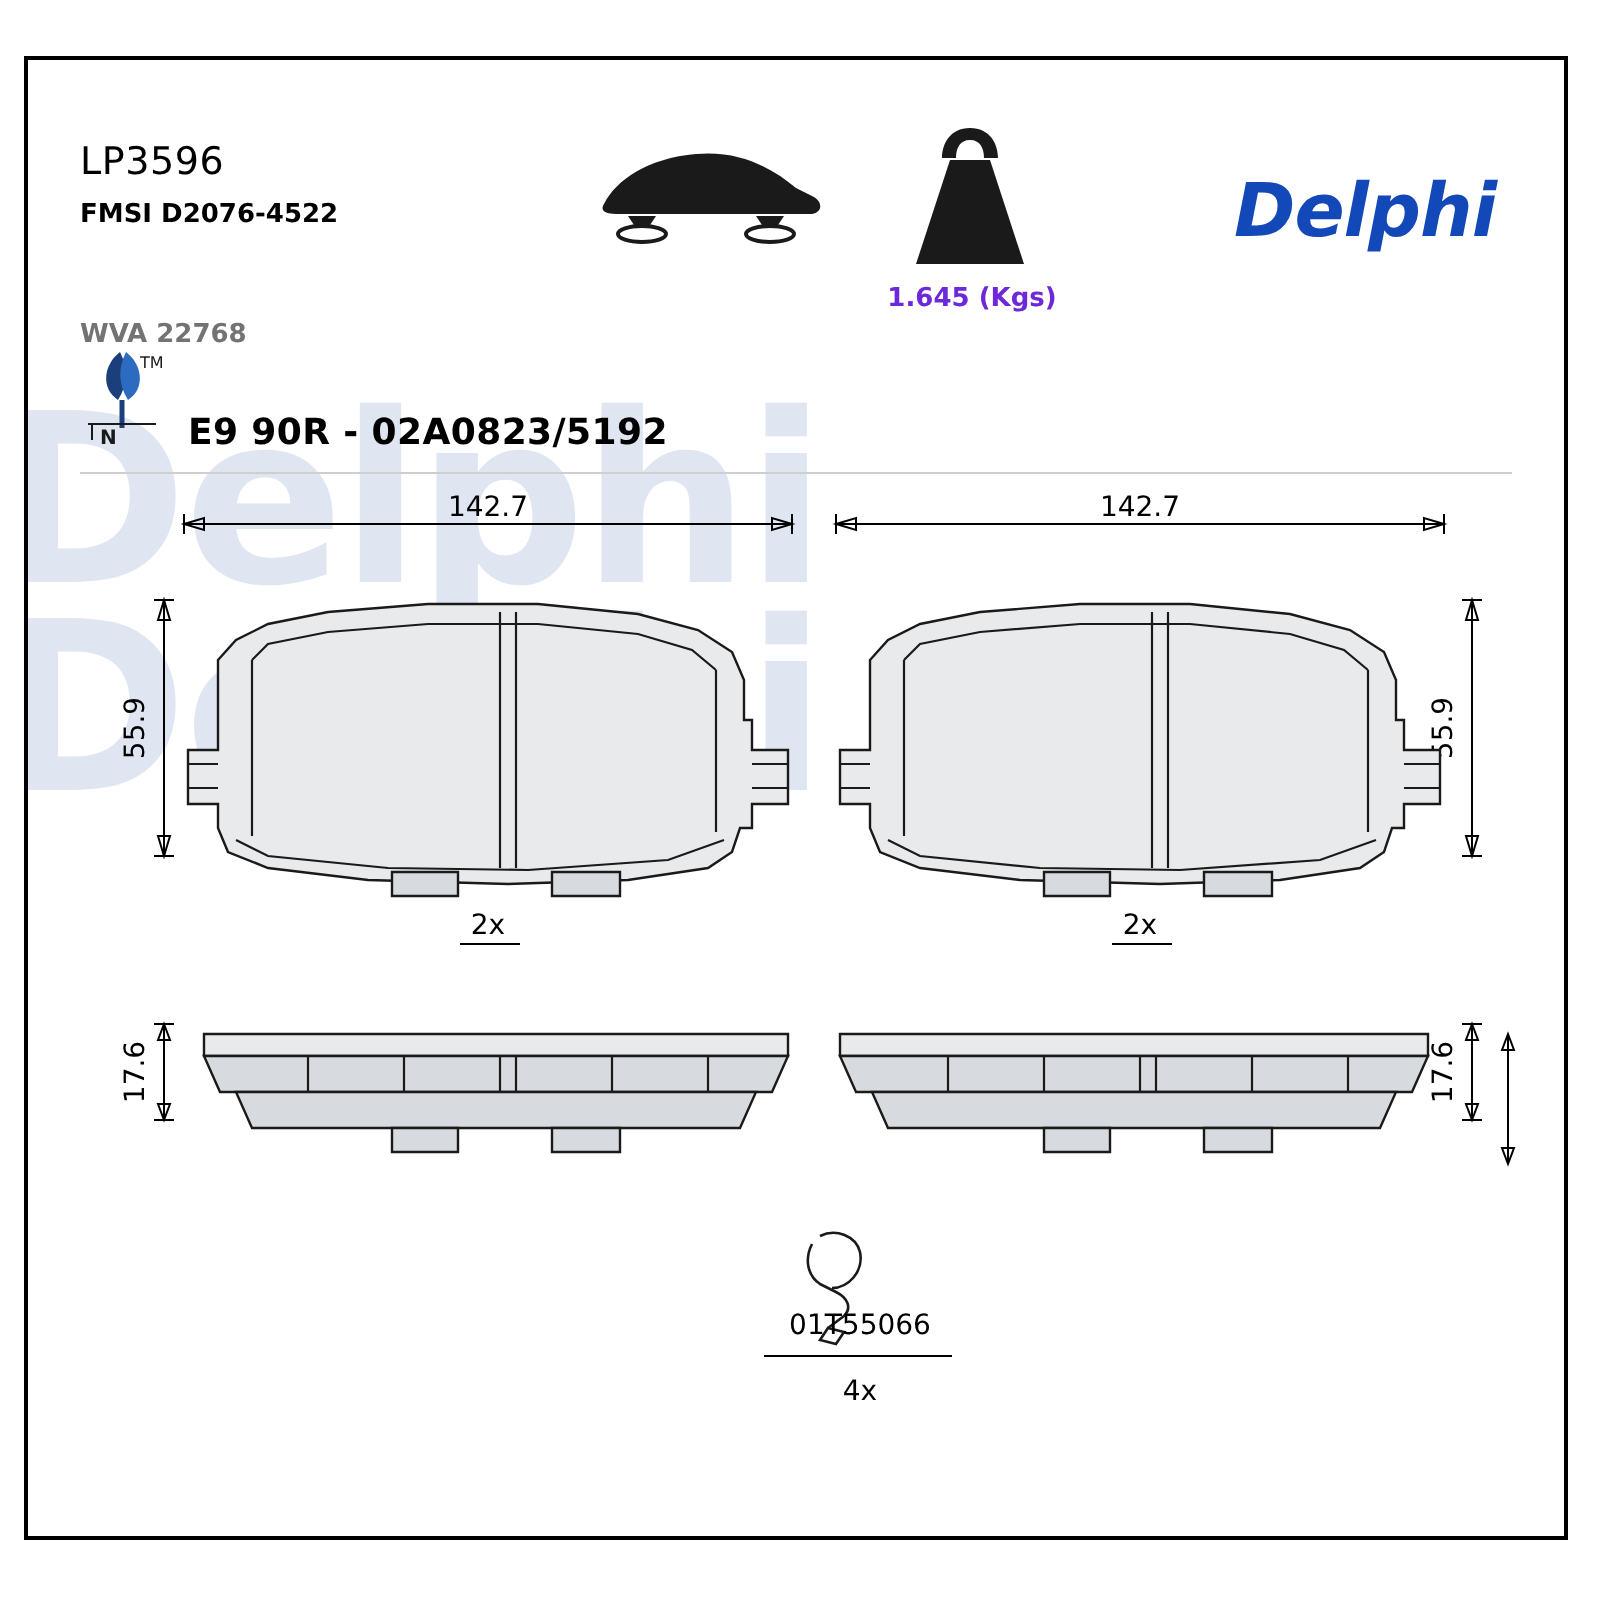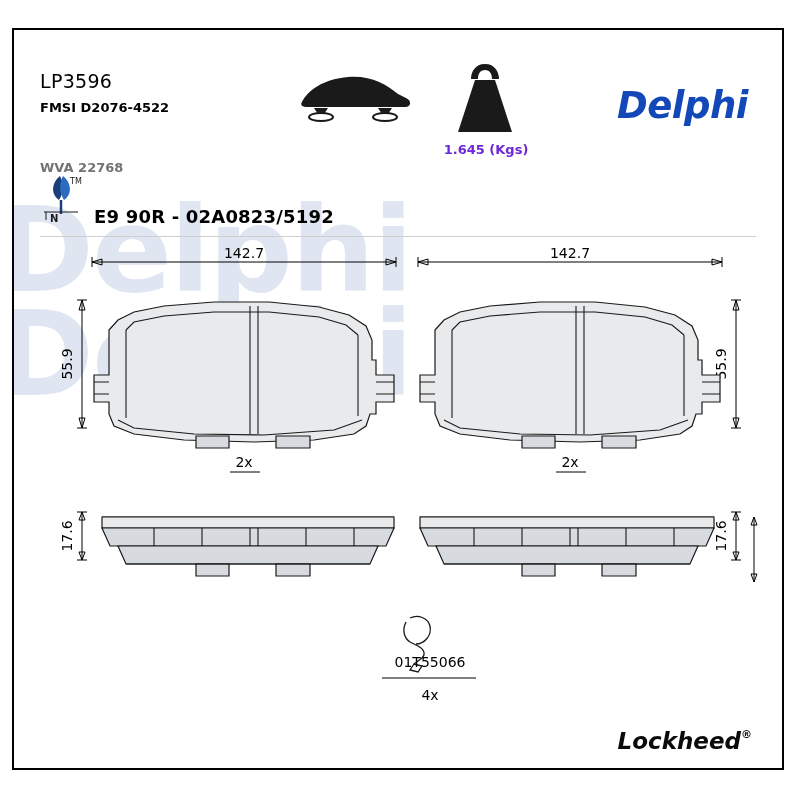--- a/index.html
+++ b/index.html
@@ -319,16 +319,15 @@
         <path class="acc-line" d="M392 592 C388 600 390 608 396 612 L404 616 C410 619 412 624 408 628 L400 634" fill="none"></path>
         <path class="acc-line" d="M396 588 C404 584 414 588 416 596 C418 606 410 614 402 614"></path>
         <path class="acc-line" d="M400 634 L396 640 L404 642 L408 636 Z" fill="#e8eaec"></path>
         <text class="dim-text" x="416" y="637" text-anchor="middle">01T55066</text>
         <line class="dim-line" x1="368" y1="648" x2="462" y2="648"></line>
         <text class="dim-text" x="416" y="670" text-anchor="middle">4x</text>
       </g>
 
     </svg>
 
-    <div class="lockheed"><span>Lockheed</span><sup>®</sup></div>
 
   </div>
 </div>
 
 </body></html>

